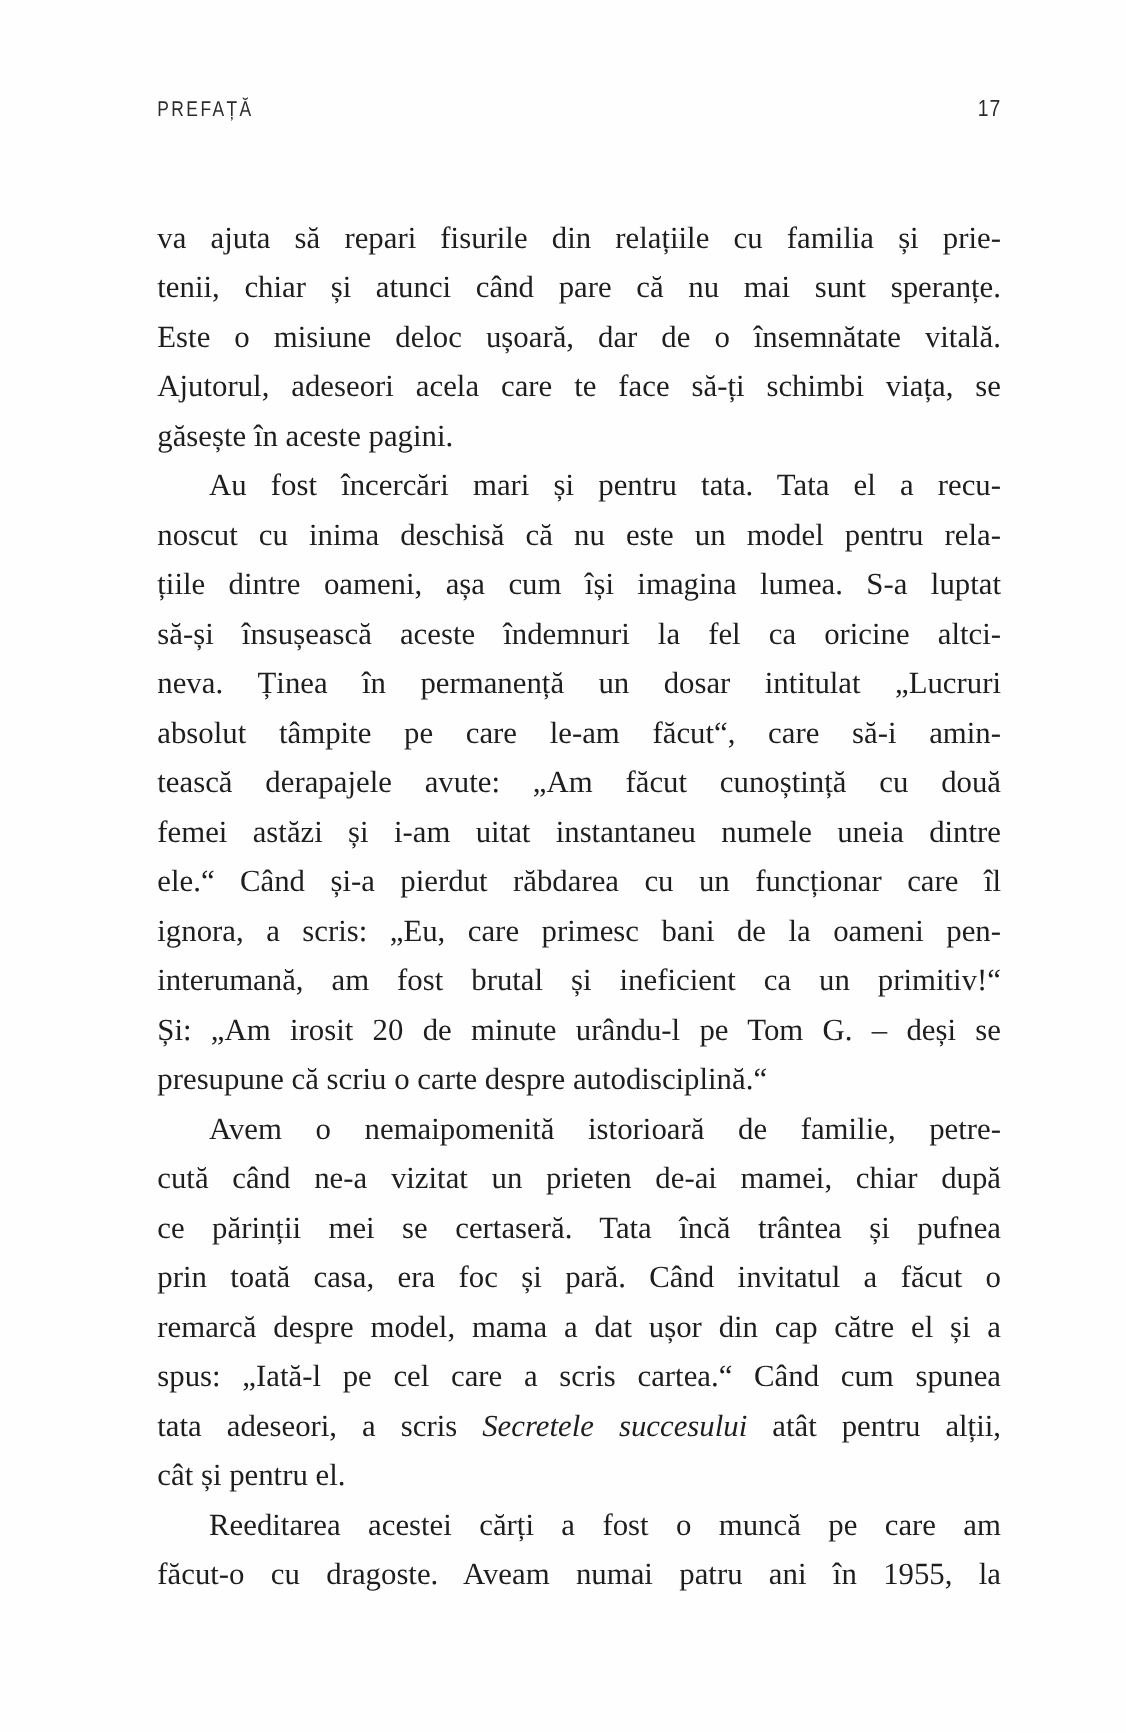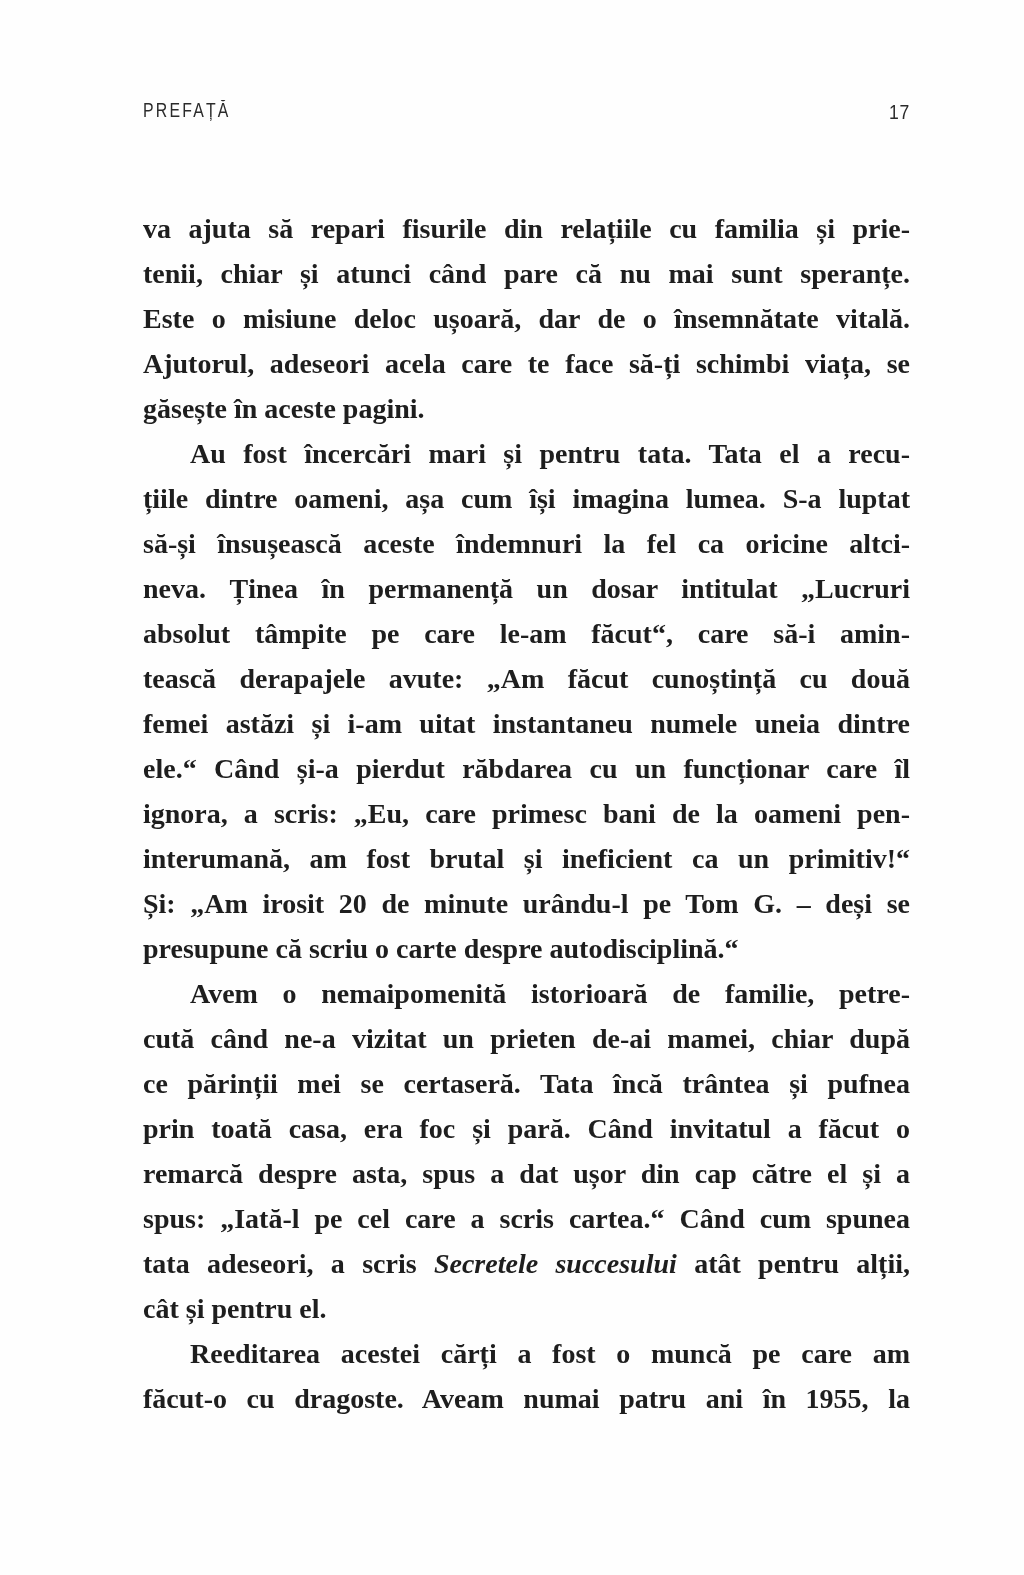--- a/index.html
+++ b/index.html
@@ -14,21 +14,20 @@
     background: #fefefe;
     overflow: hidden;
     font-family: "Liberation Serif", "DejaVu Serif", serif;
     color: #1e1e1e;
   }
   .text-block {
     position: absolute;
     left: 143px;
     top: 88px;
     width: 767px;
-    margin-top: 12px;
   }
   .running-header {
     display: flex;
     justify-content: space-between;
     align-items: flex-start;
     font-family: "Liberation Sans", "DejaVu Sans", sans-serif;
     color: #2b2b2b;
     height: 24px;
   }
   .section-title {
@@ -53,21 +52,20 @@
     line-height: 45px;
   }
   .paragraph {
     margin: 0;
   }
   .line {
     height: 45px;
     text-align: justify;
     text-align-last: justify;
     white-space: normal;
-    font-weight: bold;
   }
   .line.no-justify {
     text-align: right;
     text-align-last: left;
   }
   .line.indent {
     text-indent: 47px;
   }
   .italic {
     font-style: italic;
@@ -85,38 +83,39 @@
     <div class="body-text">
         <div class="paragraph">
           <div class="line"><span>va ajuta să repari fisurile din relațiile cu familia și prie-</span></div>
           <div class="line"><span>tenii, chiar și atunci când pare că nu mai sunt speranțe.</span></div>
           <div class="line"><span>Este o misiune deloc ușoară, dar de o însemnătate vitală.</span></div>
           <div class="line"><span>Ajutorul, adeseori acela care te face să-ți schimbi viața, se</span></div>
           <div class="line no-justify"><span>găsește în aceste pagini.</span></div>
         </div>
         <div class="paragraph">
           <div class="line indent"><span>Au fost încercări mari și pentru tata. Tata el a recu-</span></div>
+          <div class="line"><span>noscut cu inima deschisă că nu este un model pentru rela-</span></div>
           <div class="line"><span>țiile dintre oameni, așa cum își imagina lumea. S-a luptat</span></div>
           <div class="line"><span>să-și însușească aceste îndemnuri la fel ca oricine altci-</span></div>
           <div class="line"><span>neva. Ținea în permanență un dosar intitulat „Lucruri</span></div>
           <div class="line"><span>absolut tâmpite pe care le-am făcut“, care să-i amin-</span></div>
           <div class="line"><span>tească derapajele avute: „Am făcut cunoștință cu două</span></div>
           <div class="line"><span>femei astăzi și i-am uitat instantaneu numele uneia dintre</span></div>
           <div class="line"><span>ele.“ Când și-a pierdut răbdarea cu un funcționar care îl</span></div>
           <div class="line"><span>ignora, a scris: „Eu, care primesc bani de la oameni pen-</span></div>
           <div class="line"><span>interumană, am fost brutal și ineficient ca un primitiv!“</span></div>
           <div class="line"><span>Și: „Am irosit 20 de minute urându-l pe Tom G. – deși se</span></div>
           <div class="line no-justify"><span>presupune că scriu o carte despre autodisciplină.“</span></div>
         </div>
         <div class="paragraph">
           <div class="line indent"><span>Avem o nemaipomenită istorioară de familie, petre-</span></div>
           <div class="line"><span>cută când ne-a vizitat un prieten de-ai mamei, chiar după</span></div>
           <div class="line"><span>ce părinții mei se certaseră. Tata încă trântea și pufnea</span></div>
           <div class="line"><span>prin toată casa, era foc și pară. Când invitatul a făcut o</span></div>
-          <div class="line"><span>remarcă despre asta, spus a dat ușor din cap către el și a</span></div>
+          <div class="line"><span>remarcă despre model, mama a dat ușor din cap către el și a</span></div>
           <div class="line"><span>spus: „Iată-l pe cel care a scris cartea.“ Când cum spunea</span></div>
           <div class="line"><span>tata adeseori, a scris </span><span class="italic">Secretele succesului</span><span> atât pentru alții,</span></div>
           <div class="line no-justify"><span>cât și pentru el.</span></div>
         </div>
         <div class="paragraph">
           <div class="line indent"><span>Reeditarea acestei cărți a fost o muncă pe care am</span></div>
           <div class="line"><span>făcut-o cu dragoste. Aveam numai patru ani în 1955, la</span></div>
         </div>
       </div>
   </div>

